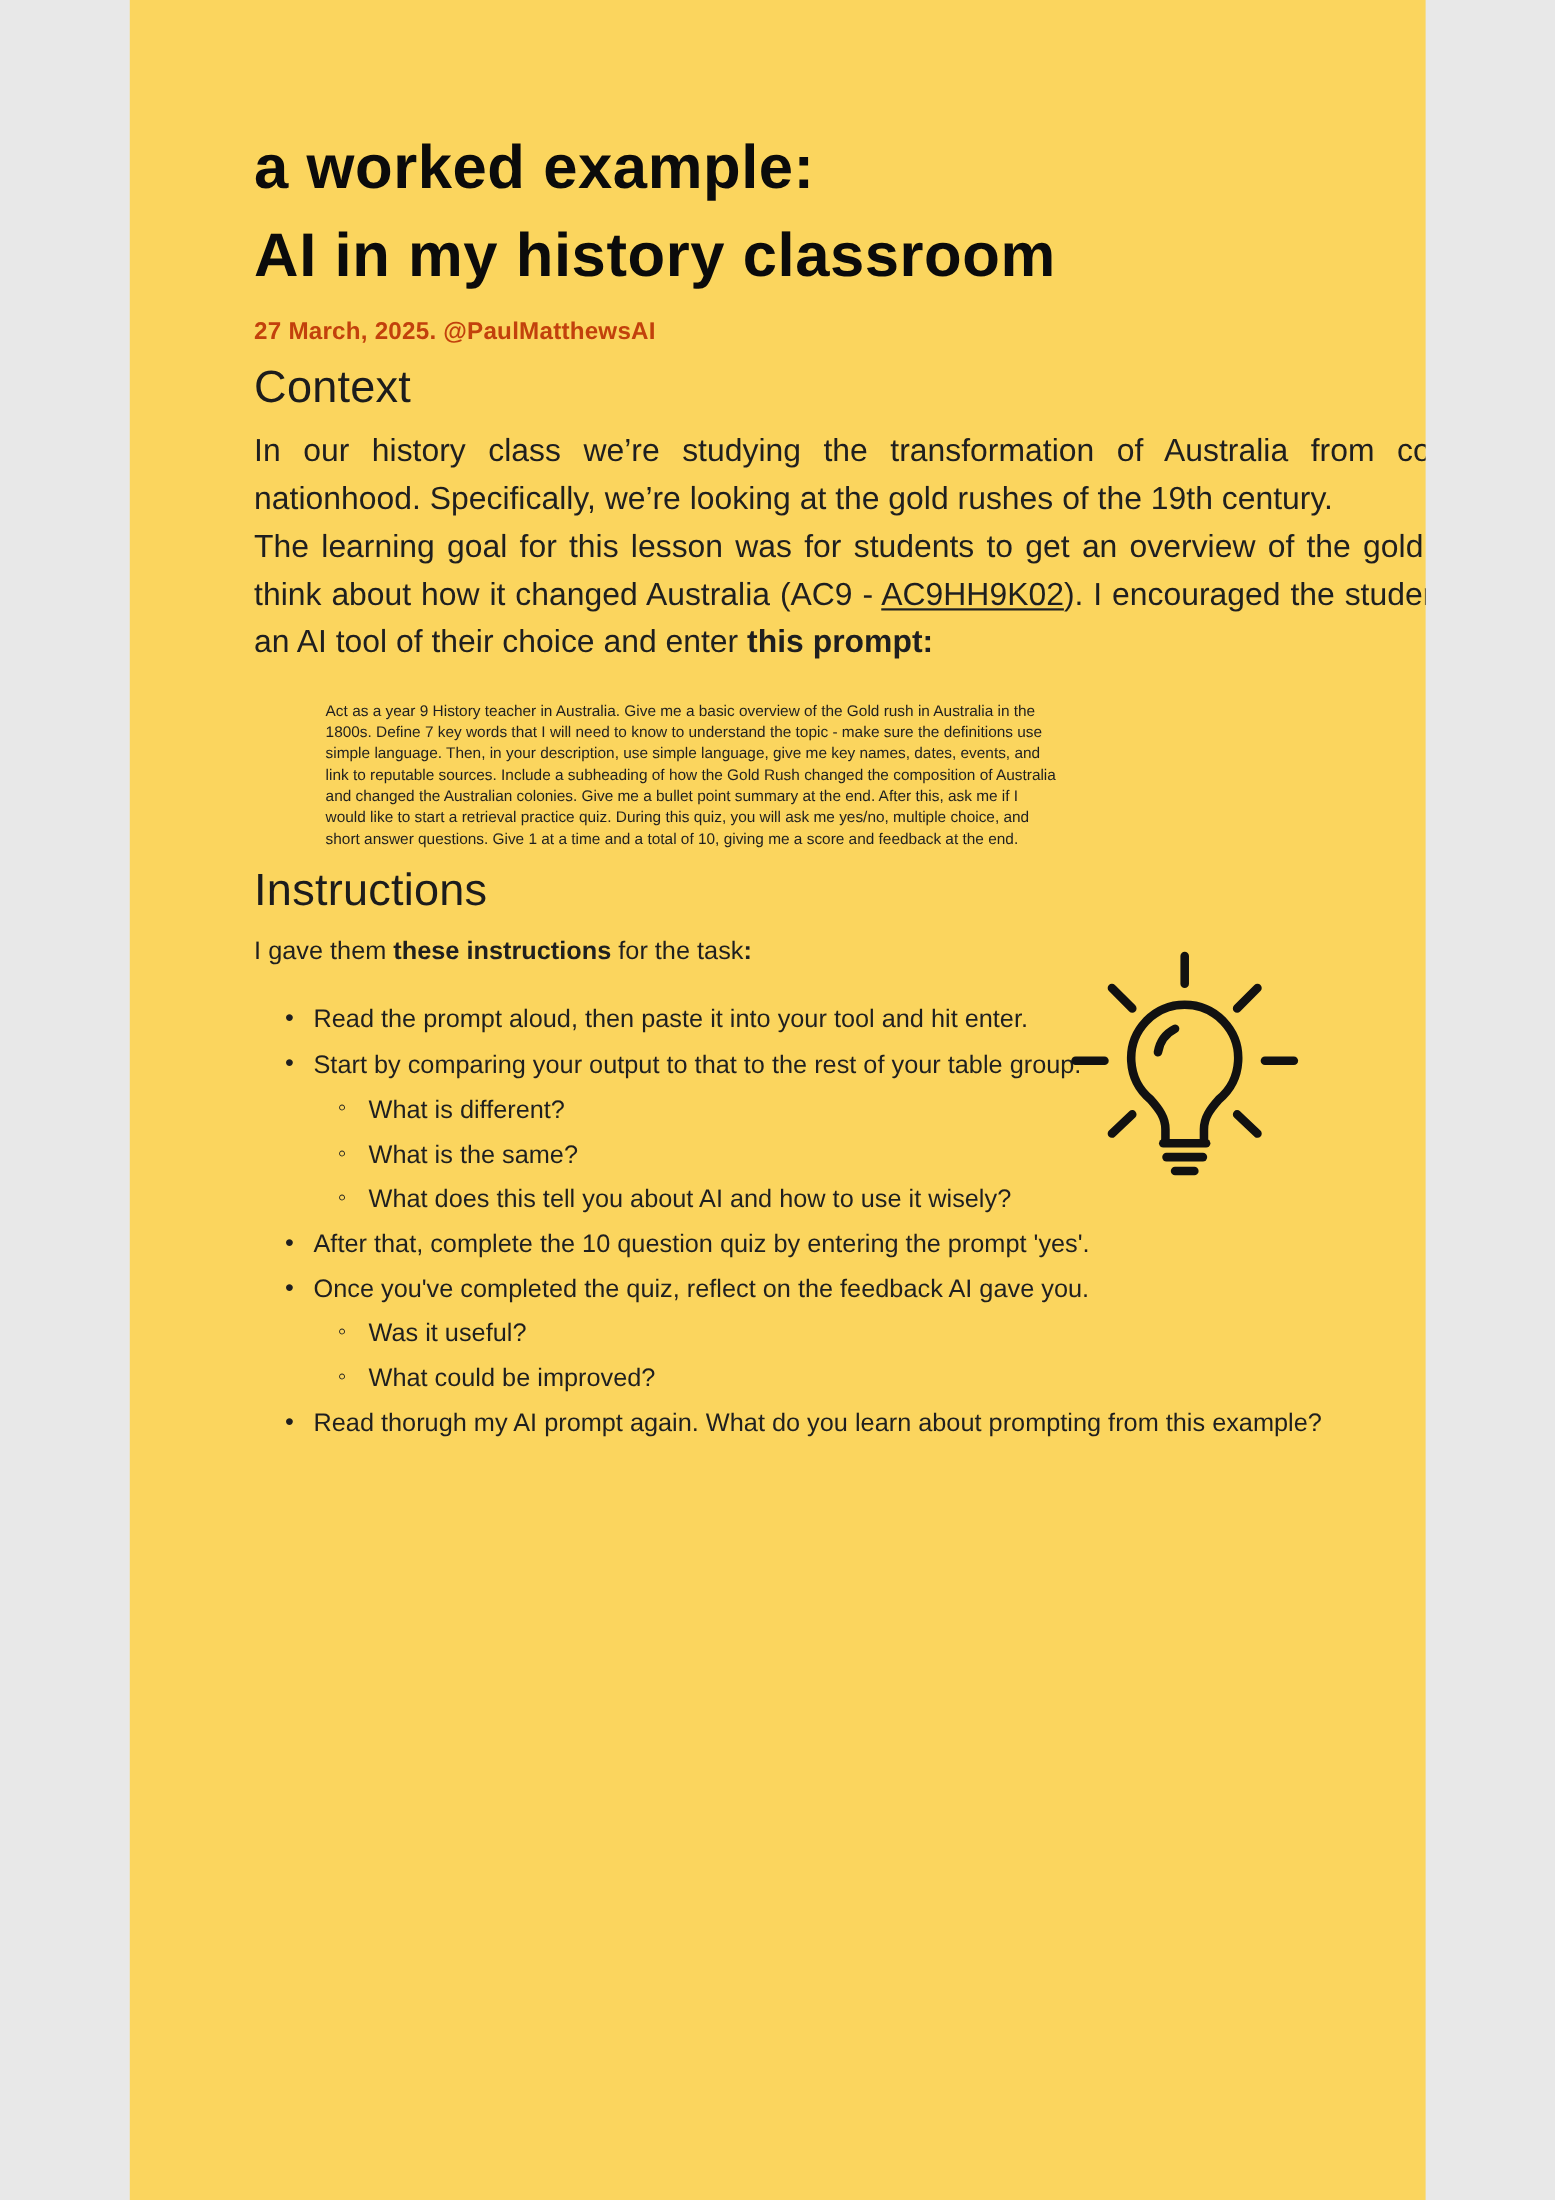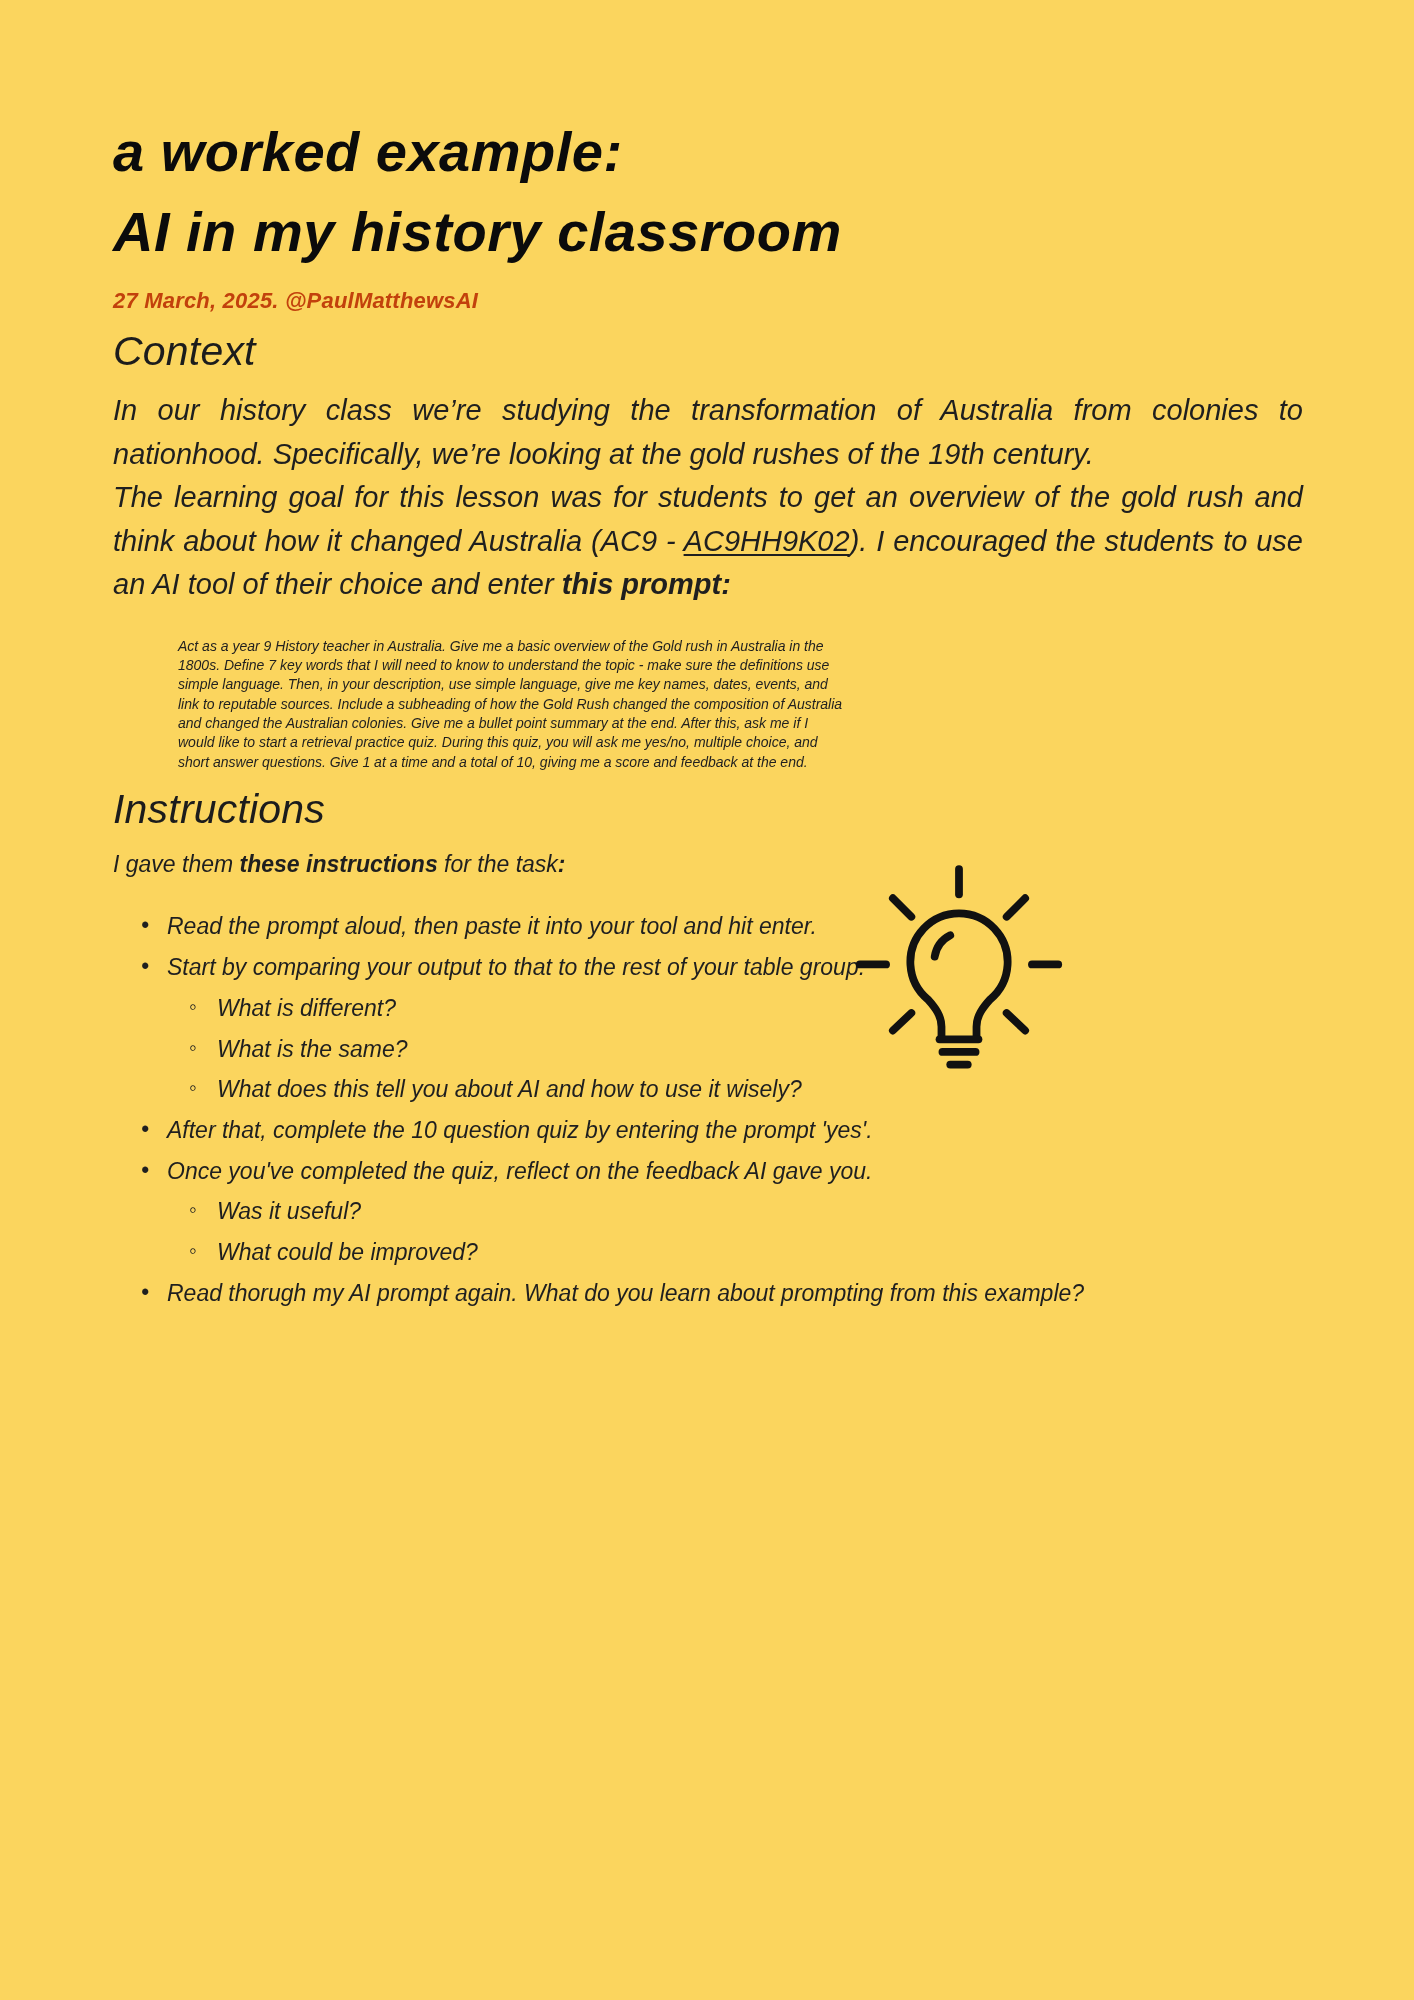--- a/index.html
+++ b/index.html
@@ -1,25 +1,24 @@
 <!DOCTYPE html>
 <html><head>
 <meta charset="utf-8">
 <style>
   * { margin:0; padding:0; box-sizing:border-box; }
   html,body { background:#e8e8e8; }
   body { font-family:"Liberation Sans", sans-serif; }
   .page{
     position:relative;
-    width:1414px; height:2000px;
+    width:1178px; height:2000px;
     margin:0 auto;
     background:#FBD55E;
     color:#1f1f1f;
     overflow:hidden;
-    font-style:italic;
   }
   .content{
     position:absolute;
     left:113px; top:112px;
     width:1190px;
   }
   .title{
     font-size:56px;
     line-height:1.43;
     font-weight:800;

